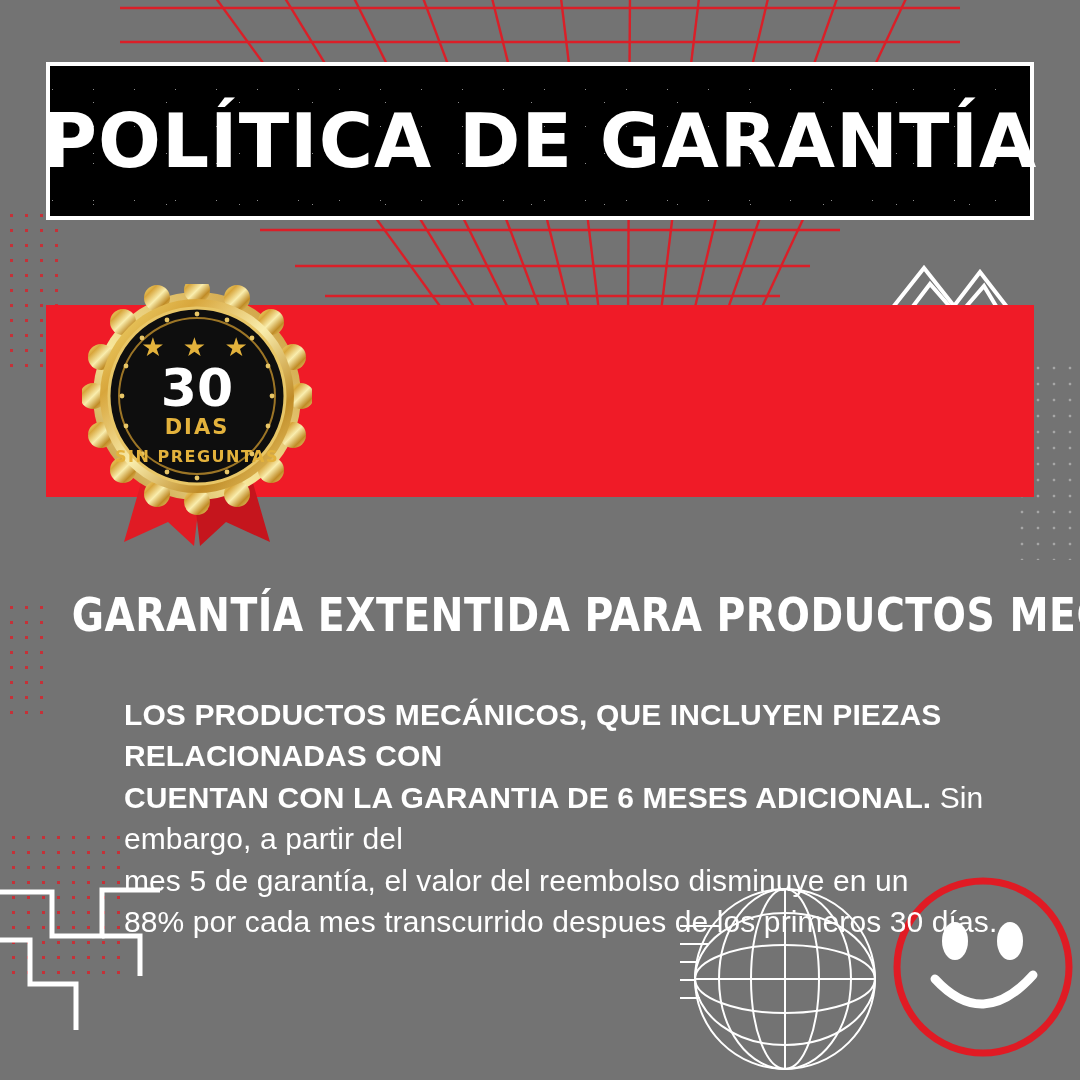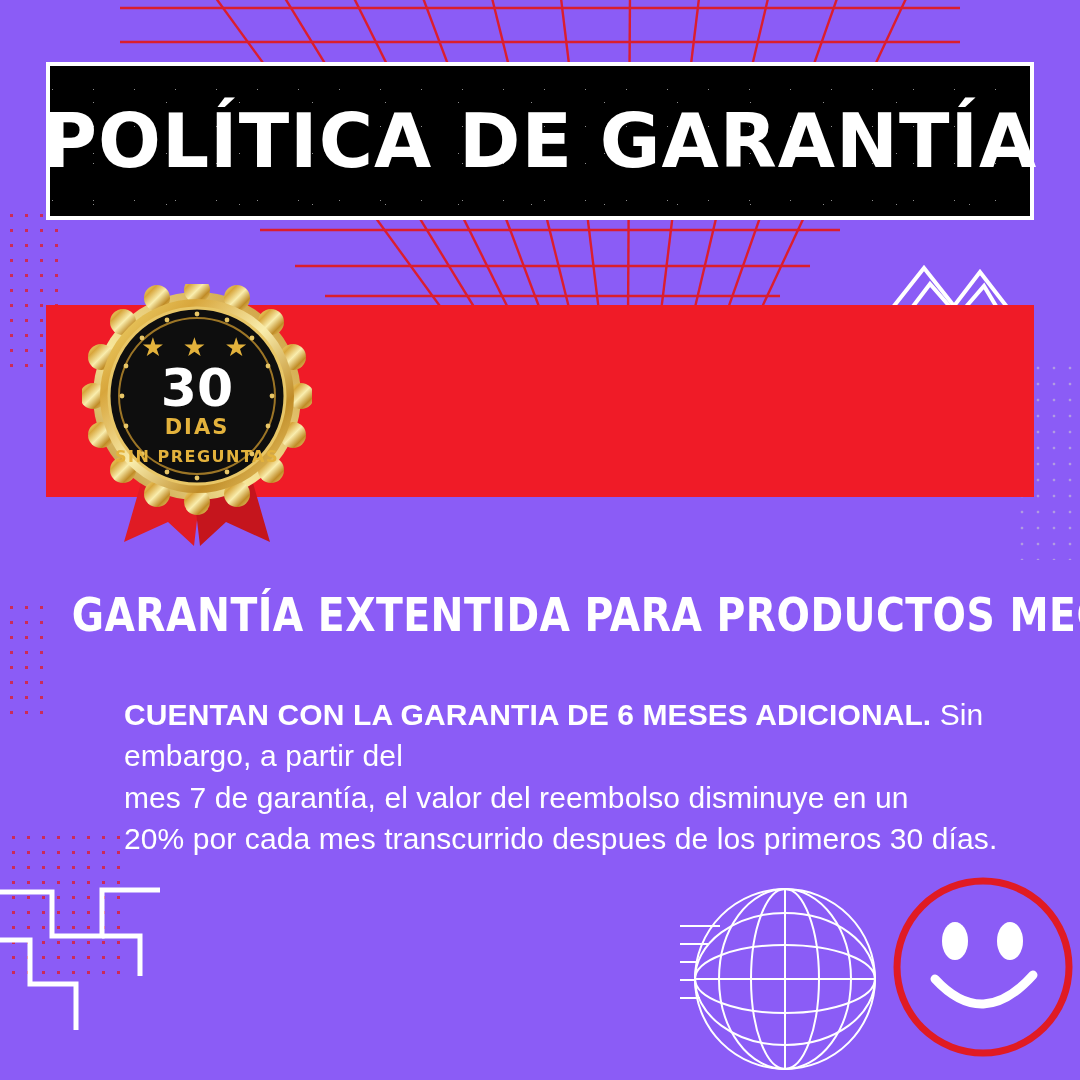--- a/index.html
+++ b/index.html
@@ -7,21 +7,21 @@
     padding: 0;
     background: #000;
   }
   body {
     font-family: "Liberation Sans", sans-serif;
   }
   #poster {
     position: relative;
     width: 1080px;
     height: 1080px;
-    background: #8b5cf6;
+    background: #737373;
     overflow: hidden;
   }
 
   
   .bg-layer {
     position: absolute;
     inset: 0;
     pointer-events: none;
   }
 
@@ -328,20 +328,21 @@
 
       <text x="115" y="178" text-anchor="middle" font-family="DejaVu Sans, sans-serif" font-size="16" font-weight="bold" fill="#e3b23c" letter-spacing="1.5">SIN PREGUNTAS</text>
     </svg>
   </div>
 
   <div class="section-heading">
     <span>GARANTÍA EXTENTIDA PARA PRODUCTOS MECÁNICOS</span>
   </div>
 
   <div class="body-copy">
+    <div class="caps">LOS PRODUCTOS MECÁNICOS, QUE INCLUYEN PIEZAS RELACIONADAS CON</div>
     <div>
       <span class="caps">CUENTAN CON LA GARANTIA DE 6 MESES ADICIONAL.</span><span class="reg"> Sin embargo, a partir del</span>
     </div>
-    <div class="reg">mes 7 de garantía, el valor del reembolso disminuye en un</div>
-    <div class="reg">20% por cada mes transcurrido despues de los primeros 30 días.</div>
+    <div class="reg">mes 5 de garantía, el valor del reembolso disminuye en un</div>
+    <div class="reg">88% por cada mes transcurrido despues de los primeros 30 días.</div>
   </div>
 
 </div>
 
 </body></html>

